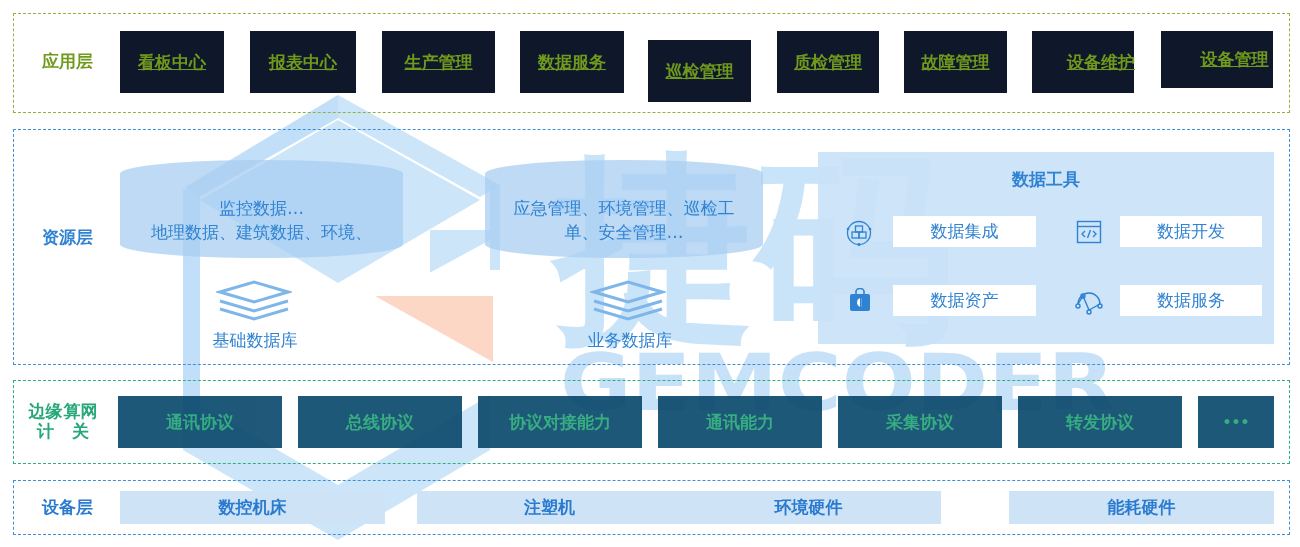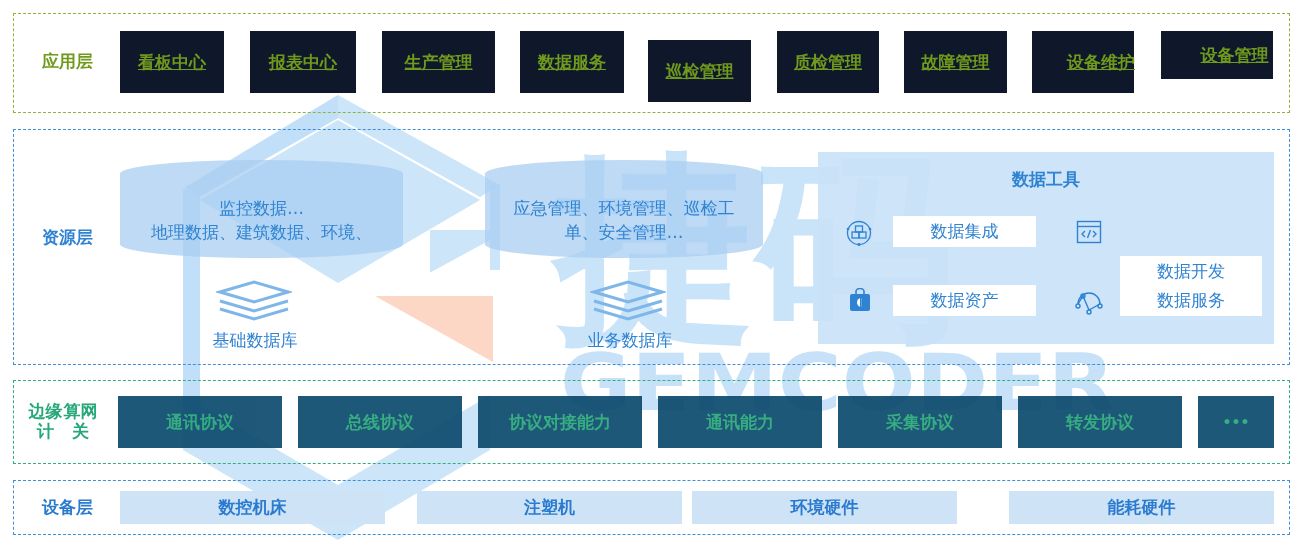--- a/index.html
+++ b/index.html
@@ -51,21 +51,21 @@
 <div class="layer" style="left:13px;top:13px;width:1277px;height:100px;border-color:#8cb53a;z-index:2;"></div>
 <div class="layer-label" style="left:30px;top:31px;width:75px;height:62px;color:#6f9a1c;z-index:3;">应用层</div>
 <div class="box app-box" style="left:120px;top:31px;width:104px;height:62px;z-index:3;">看板中心</div>
 <div class="box app-box" style="left:250px;top:31px;width:106px;height:62px;z-index:3;">报表中心</div>
 <div class="box app-box" style="left:382px;top:31px;width:113px;height:62px;z-index:3;">生产管理</div>
 <div class="box app-box" style="left:520px;top:31px;width:104px;height:62px;z-index:3;">数据服务</div>
 <div class="box app-box" style="left:648px;top:31px;width:103px;height:62px;z-index:3;margin-top:9px;">巡检管理</div>
 <div class="box app-box" style="left:777px;top:31px;width:102px;height:62px;z-index:3;">质检管理</div>
 <div class="box app-box" style="left:904px;top:31px;width:103px;height:62px;z-index:3;">故障管理</div>
 <div class="box app-box" style="left:1032px;top:31px;width:102px;height:62px;z-index:3;padding-left:36px;">设备维护</div>
-<div class="box app-box" style="left:1161px;top:31px;width:112px;height:48px;z-index:3;padding-left:35px;">设备管理</div>
+<div class="box app-box" style="left:1161px;top:31px;width:112px;height:57px;z-index:3;padding-left:35px;">设备管理</div>
 
 <div class="layer" style="left:13px;top:129px;width:1277px;height:236px;border-color:#3d8fd8;z-index:2;"></div>
 <div class="layer-label" style="left:30px;top:220px;width:75px;height:36px;color:#2f83d2;z-index:3;">资源层</div>
 
 <div class="abs" style="left:120px;top:160px;width:283px;height:98px;border-radius:50% / 14%;background:#a8cdf2;opacity:0.75;z-index:2;"></div>
 <div class="db-text" style="left:120px;top:196px;width:283px;z-index:3;">
   <div>监控数据…</div>
   <div>地理数据、建筑数据、环境、</div>
 </div>
 <svg class="icon" style="left:216px;top:280px;z-index:3;" width="76" height="44" viewBox="0 0 76 44">
@@ -109,21 +109,21 @@
 
 <svg class="icon" style="left:1076px;top:220px;z-index:3;" width="26" height="24" viewBox="0 0 26 24">
   <g fill="none" stroke="#2f83d2" stroke-width="1.4">
     <rect x="1.5" y="1.5" width="23" height="21"></rect>
     <line x1="1.5" y1="6.5" x2="24.5" y2="6.5"></line>
     <path d="M9 11 L6 14 L9 17"></path>
     <path d="M17 11 L20 14 L17 17"></path>
     <line x1="14.5" y1="10" x2="11.5" y2="18"></line>
   </g>
 </svg>
-<div class="tool-box" style="left:1120px;top:216px;width:142px;height:31px;z-index:3;margin-top:40px;">数据开发</div>
+<div class="tool-box" style="left:1120px;top:216px;width:142px;height:31px;z-index:3;">数据开发</div>
 
 <svg class="icon" style="left:849px;top:288px;z-index:3;" width="22" height="24" viewBox="0 0 22 24">
   <rect x="1" y="6" width="20" height="17" rx="2" fill="#2f83d2"></rect>
   <path d="M7 6 V3.5 A4 3 0 0 1 15 3.5 V6" fill="none" stroke="#2f83d2" stroke-width="1.6"></path>
   <path d="M12.5 10 A4.5 4.5 0 1 0 12.5 19 Z" fill="#ffffff"></path>
   <rect x="11" y="10" width="1.5" height="9" fill="#2f83d2"></rect>
 </svg>
 <div class="tool-box" style="left:893px;top:285px;width:143px;height:31px;z-index:3;">数据资产</div>
 
 <svg class="icon" style="left:1073px;top:284px;z-index:3;" width="32" height="32" viewBox="0 0 32 32">
@@ -148,14 +148,14 @@
 <div class="box edge-box" style="left:478px;top:396px;width:164px;height:52px;z-index:3;opacity:0.92;">协议对接能力</div>
 <div class="box edge-box" style="left:658px;top:396px;width:164px;height:52px;z-index:3;opacity:0.92;">通讯能力</div>
 <div class="box edge-box" style="left:838px;top:396px;width:164px;height:52px;z-index:3;opacity:0.92;">采集协议</div>
 <div class="box edge-box" style="left:1018px;top:396px;width:164px;height:52px;z-index:3;opacity:0.92;">转发协议</div>
 <div class="box edge-box" style="left:1198px;top:396px;width:76px;height:52px;z-index:3;font-size:14px;opacity:0.92;">•••</div>
 
 <div class="layer" style="left:13px;top:480px;width:1277px;height:55px;border-color:#3d8fd8;z-index:2;"></div>
 <div class="layer-label" style="left:30px;top:492px;width:75px;height:32px;color:#2a7bcf;z-index:3;">设备层</div>
 <div class="box dev-box" style="left:120px;top:491px;width:265px;height:33px;z-index:3;">数控机床</div>
 <div class="box dev-box" style="left:417px;top:491px;width:265px;height:33px;z-index:3;">注塑机</div>
-<div class="box dev-box" style="left:692px;top:491px;width:265px;height:33px;z-index:3;">环境硬件</div>
+<div class="box dev-box" style="left:676px;top:491px;width:265px;height:33px;z-index:3;">环境硬件</div>
 <div class="box dev-box" style="left:1009px;top:491px;width:265px;height:33px;z-index:3;">能耗硬件</div>
 
 </body></html>

